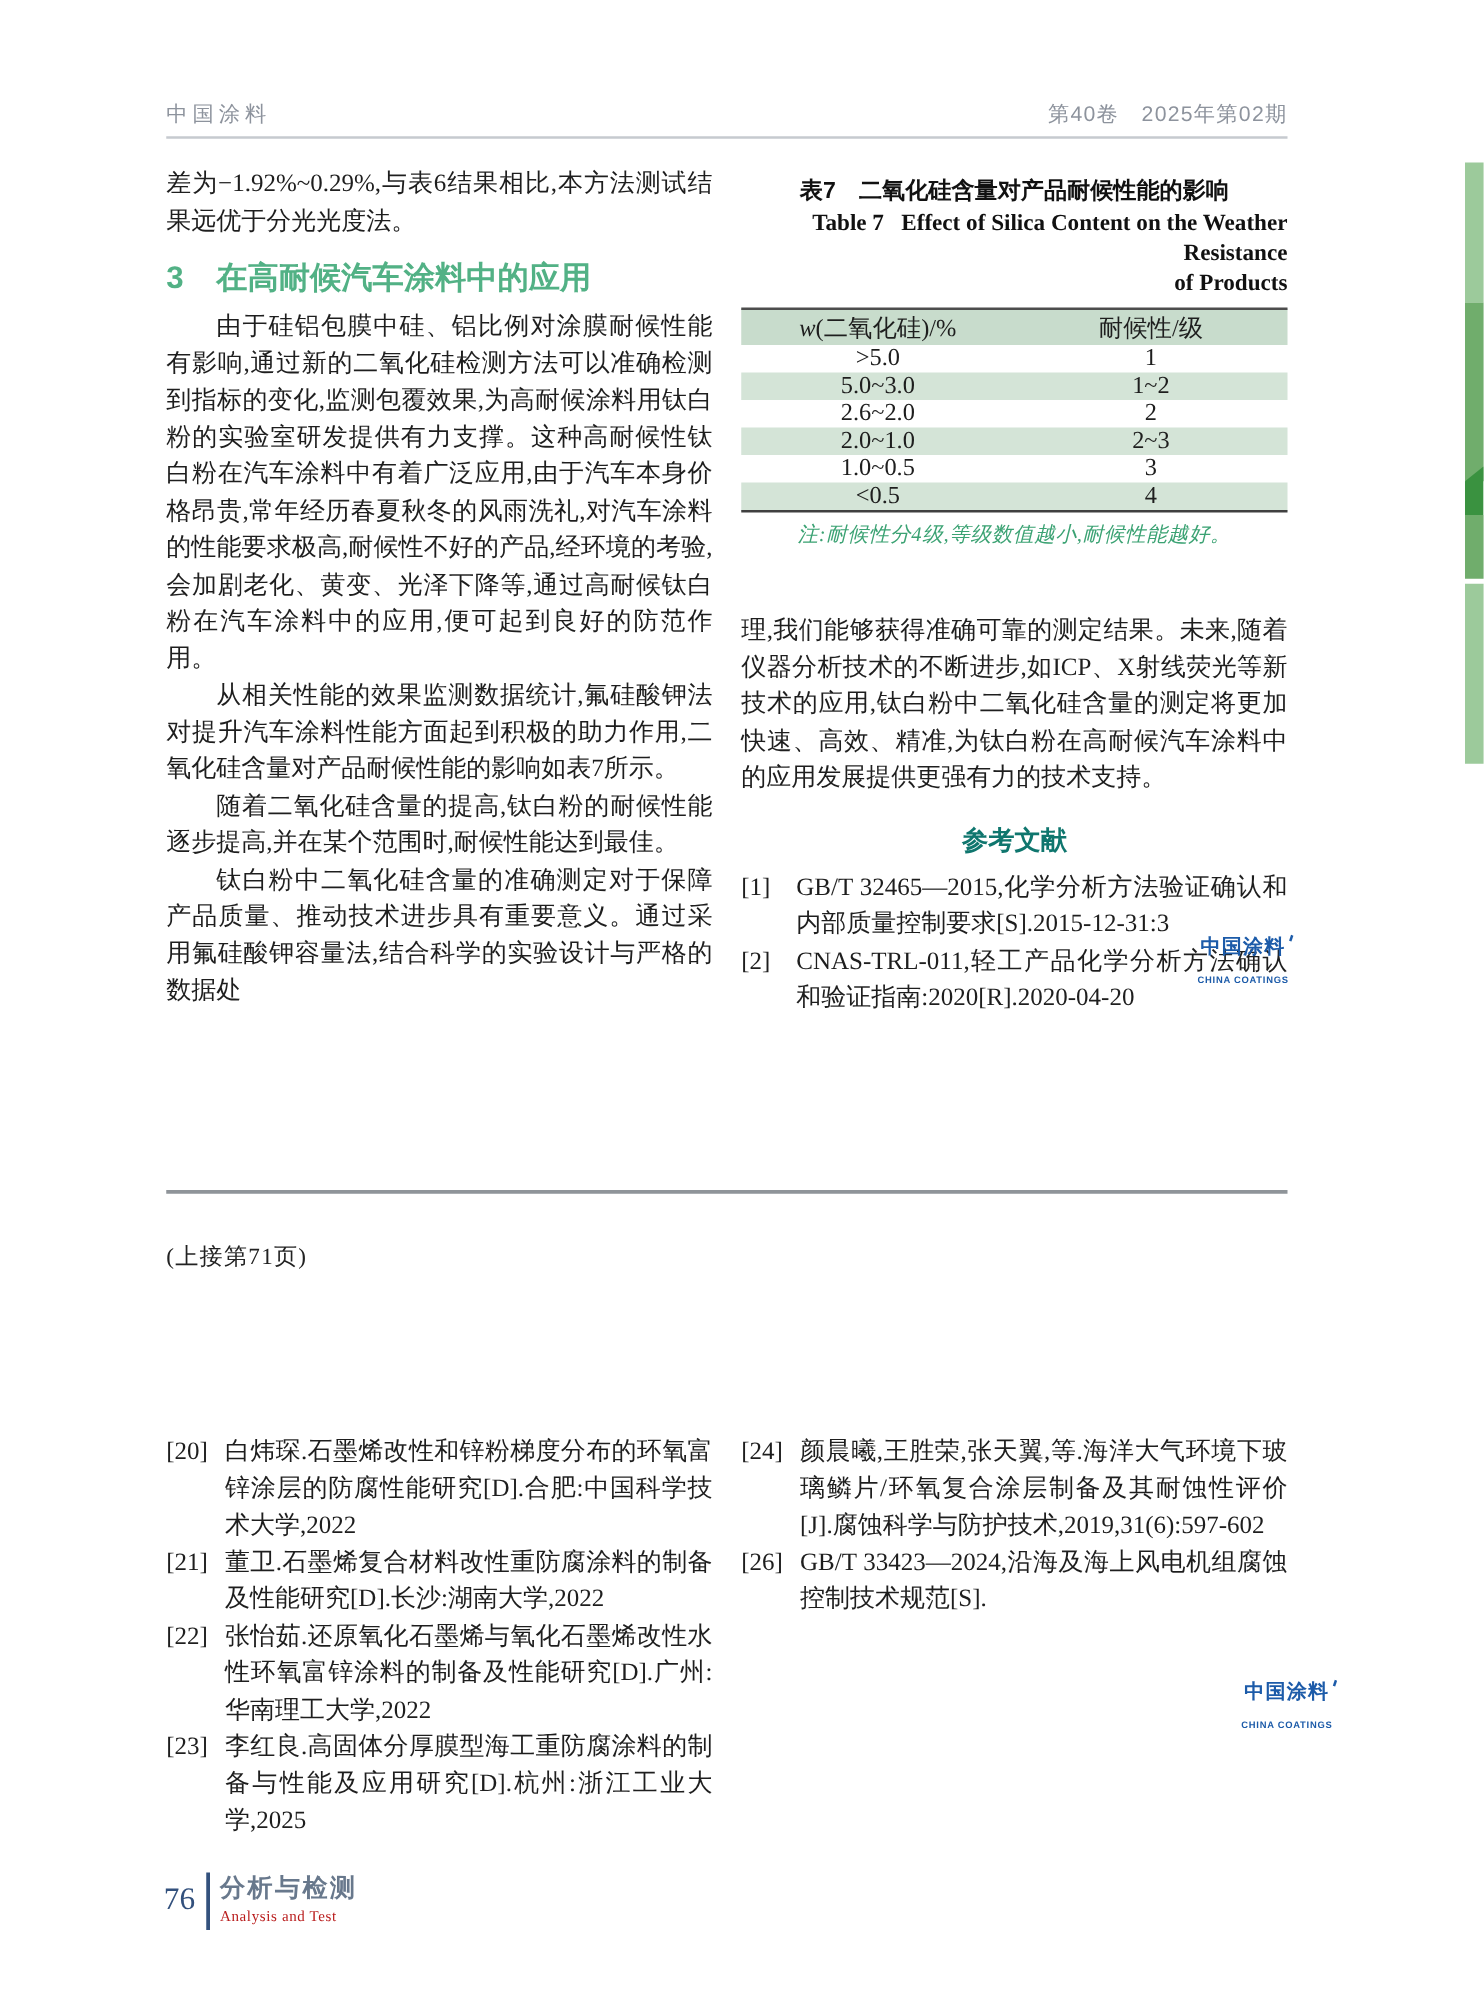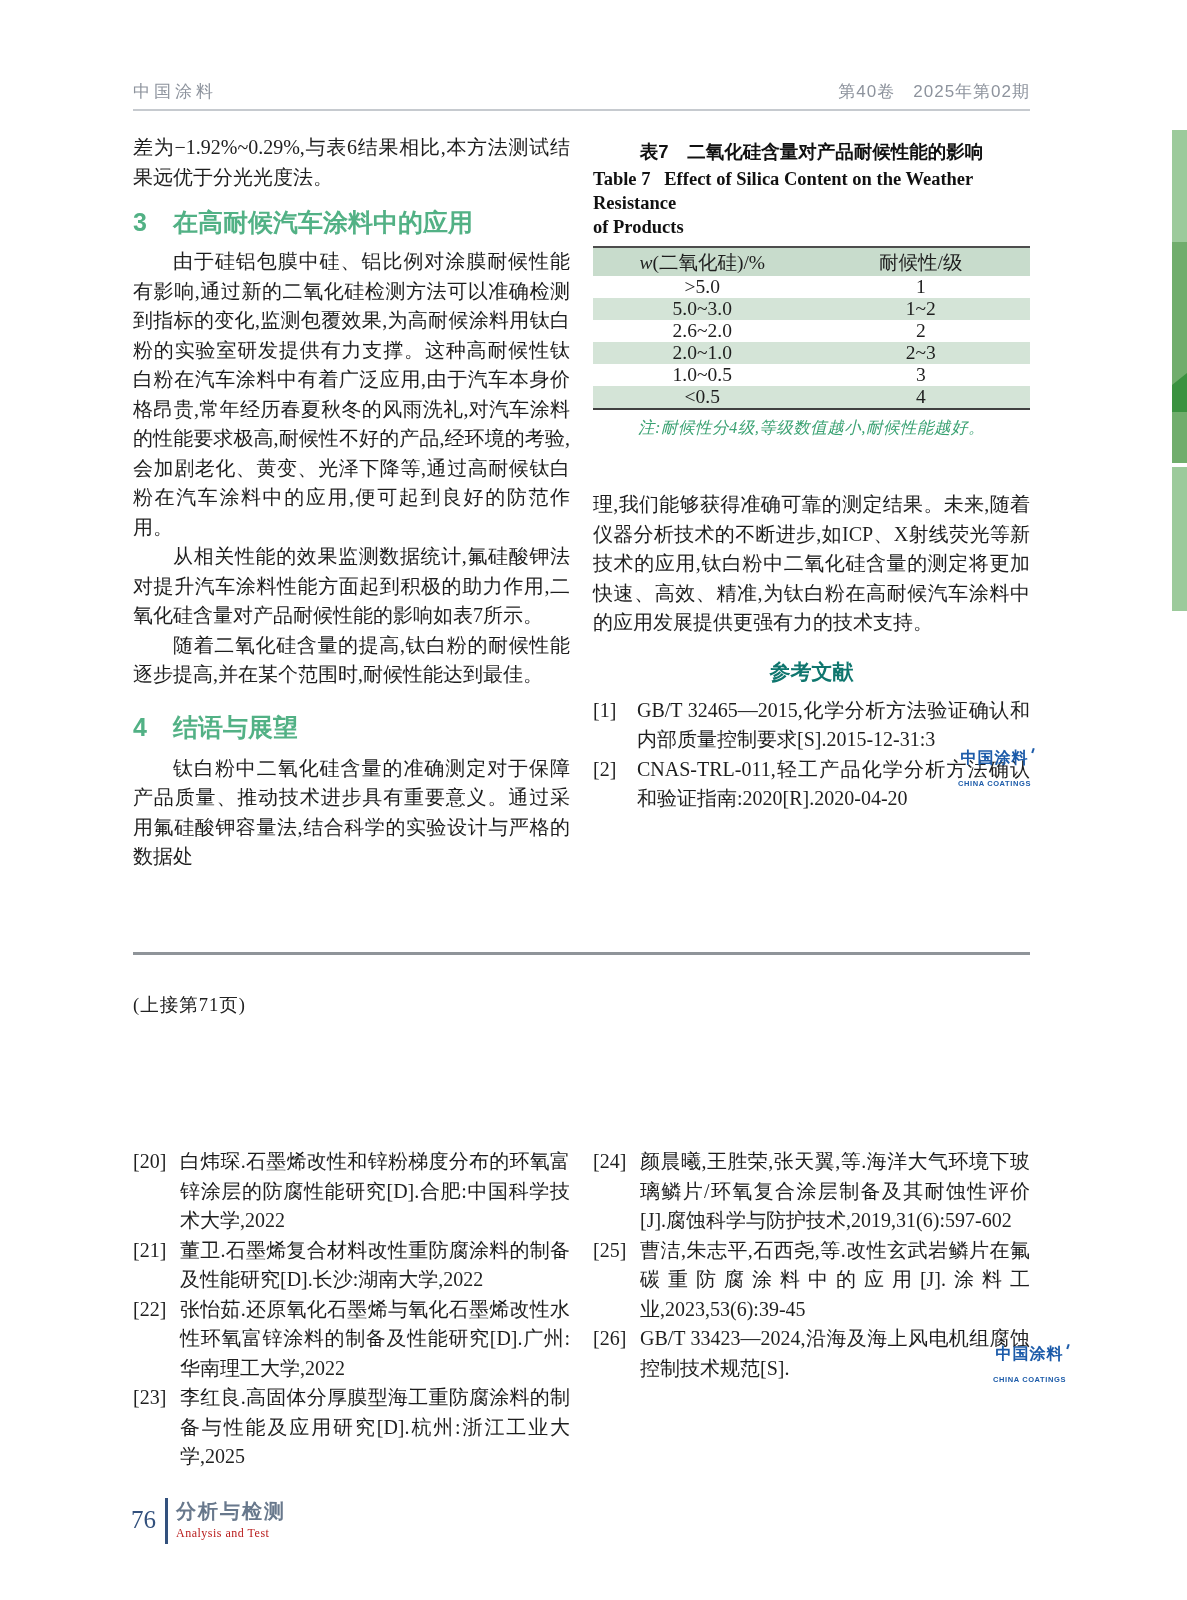--- a/index.html
+++ b/index.html
@@ -31,21 +31,21 @@
   }
   .sec-head .sec-num{margin-right:26px;}
   .sec3{margin:14px 0 9px 0;}
   .sec4{margin:21px 0 11px 0;}
   
   .cap-zh{
     font-family:"Liberation Sans","DejaVu Sans",sans-serif;font-weight:bold;
     font-size:18.5px;text-align:center;line-height:24px;color:#111;
   }
   .cap-en{
-    font-weight:bold;font-size:18.5px;text-align:left;line-height:24px;
+    font-weight:bold;font-size:18.5px;text-align:right;line-height:24px;
     color:#111;margin-top:3px;white-space:pre-wrap;
   }
   table.t7{
     width:437px;border-collapse:collapse;margin-top:7px;
     border-top:2px solid #4d4d4d;border-bottom:2px solid #404040;
     font-size:19.5px;
   }
   table.t7 td{text-align:center;height:20px;padding:0;}
   tr.t7-head td{background:#c8dccc;height:28px;}
   tr.t7-green td{background:#d4e4d7;}
@@ -109,23 +109,20 @@
 <div class="abs hdr-rule"></div>
 
 <div class="abs col col-left">
   <p class="body">差为−1.92%~0.29%,与表6结果相比,本方法测试结果远优于分光光度法。</p>
   <div class="sec-head sec3">
     <span class="sec-num">3</span><span>在高耐候汽车涂料中的应用</span>
   </div>
   <p class="body indent">由于硅铝包膜中硅、铝比例对涂膜耐候性能有影响,通过新的二氧化硅检测方法可以准确检测到指标的变化,监测包覆效果,为高耐候涂料用钛白粉的实验室研发提供有力支撑。这种高耐候性钛白粉在汽车涂料中有着广泛应用,由于汽车本身价格昂贵,常年经历春夏秋冬的风雨洗礼,对汽车涂料的性能要求极高,耐候性不好的产品,经环境的考验,会加剧老化、黄变、光泽下降等,通过高耐候钛白粉在汽车涂料中的应用,便可起到良好的防范作用。</p>
   <p class="body indent">从相关性能的效果监测数据统计,氟硅酸钾法对提升汽车涂料性能方面起到积极的助力作用,二氧化硅含量对产品耐候性能的影响如表7所示。</p>
   <p class="body indent">随着二氧化硅含量的提高,钛白粉的耐候性能逐步提高,并在某个范围时,耐候性能达到最佳。</p>
-  <div class="sec-head sec4">
-    <span class="sec-num">4</span><span>结语与展望</span>
-  </div>
   <p class="body indent">钛白粉中二氧化硅含量的准确测定对于保障产品质量、推动技术进步具有重要意义。通过采用氟硅酸钾容量法,结合科学的实验设计与严格的数据处</p>
 </div>
 
 <div class="abs col col-right">
   <div class="cap-zh">表7　二氧化硅含量对产品耐候性能的影响</div>
   <div class="cap-en">Table 7   Effect of Silica Content on the Weather Resistance</div>
   <div class="cap-en" style="margin-top:0;">of Products</div>
 
   <table class="t7">
     <tbody>
@@ -198,24 +195,20 @@
   <div class="ref ref-b">
     <span class="num">[23]</span>
     <span>李红良.高固体分厚膜型海工重防腐涂料的制备与性能及应用研究[D].杭州:浙江工业大学,2025</span>
   </div>
 </div>
 
 <div class="abs col brefs-right">
   <div class="ref ref-b">
     <span class="num">[24]</span>
     <span>颜晨曦,王胜荣,张天翼,等.海洋大气环境下玻璃鳞片/环氧复合涂层制备及其耐蚀性评价[J].腐蚀科学与防护技术,2019,31(6):597-602</span>
-  </div>
-  <div class="ref ref-b">
-    <span class="num">[25]</span>
-    <span>曹洁,朱志平,石西尧,等.改性玄武岩鳞片在氟碳重防腐涂料中的应用[J].涂料工业,2023,53(6):39-45</span>
   </div>
   <div class="ref ref-b">
     <span class="num">[26]</span>
     <span>GB/T 33423—2024,沿海及海上风电机组腐蚀控制技术规范[S].</span>
   </div>
 </div>
 
 <div class="abs logo logo-bottom">
   <span class="zh">中国涂料<span class="tick"></span></span>
   <div class="en">CHINA COATINGS</div>

